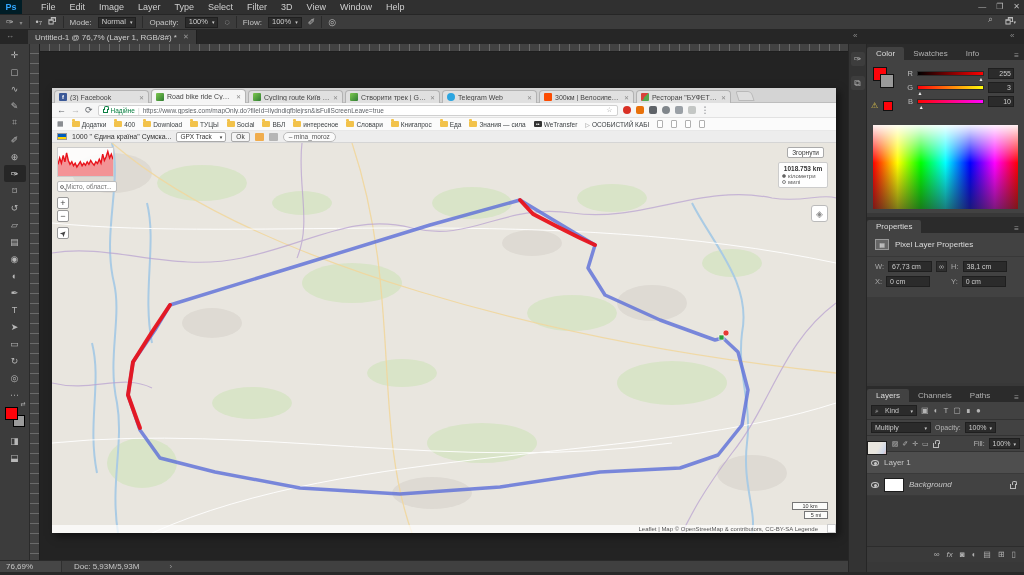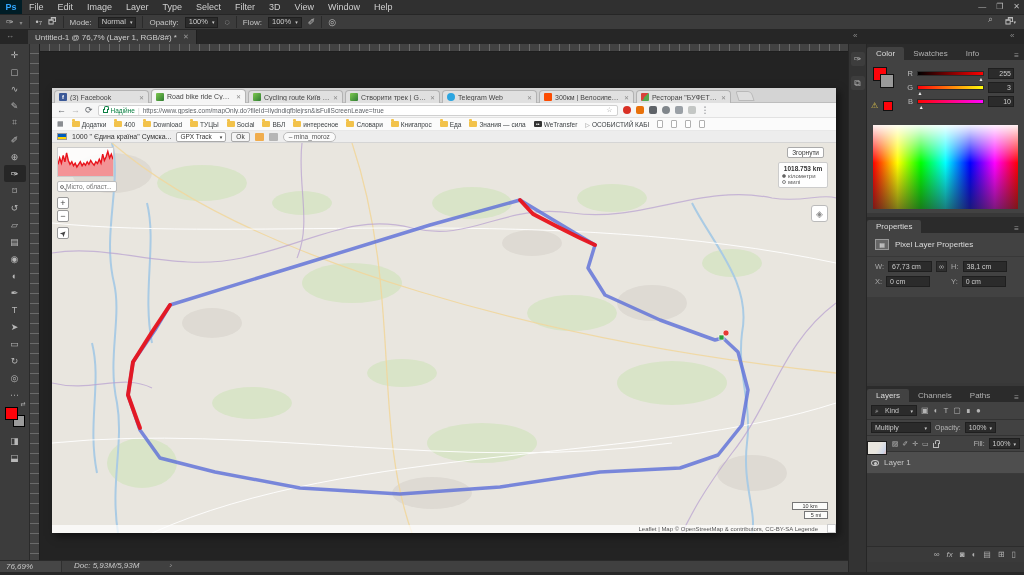--- a/index.html
+++ b/index.html
@@ -1,21 +1,21 @@
 <!DOCTYPE html>
 <html><head>
 <meta charset="utf-8">
 <style>
   *{box-sizing:border-box;margin:0;padding:0;font-family:"Liberation Sans",sans-serif;}
   html,body{width:1024px;height:575px;overflow:hidden;background:#232323;}
   #ps-root{position:absolute;inset:0;width:1024px;height:575px;}
   .abs{position:absolute;}
 
   
-  .menubar{left:0;top:0;width:1024px;height:14px;background:#303030;color:#cfcfcf;font-size:9px;display:flex;align-items:center;gap:0;z-index:30;}
+  .menubar{left:0;top:0;width:1024px;height:14px;background:#303030;color:#cfcfcf;font-size:9px;display:flex;align-items:center;gap:12px;z-index:30;}
   .ps-logo{width:22px;height:14px;background:#001d26;color:#31a8ff;font-weight:bold;font-size:9px;display:flex;align-items:center;justify-content:center;}
   .menu-item{padding:0 7px;line-height:14px;cursor:default;}
   .win-controls{position:absolute;right:4px;top:0;display:flex;gap:10px;color:#bbb;font-size:8px;line-height:14px;}
   .optionsbar{left:0;top:14px;width:1024px;height:16px;background:#3c3c3c;border-top:1px solid #262626;border-bottom:1px solid #262626;color:#c6c6c6;font-size:8px;display:flex;align-items:center;gap:6px;padding:0 6px;z-index:29;}
   .opt-sep{width:1px;height:12px;background:#2a2a2a;}
   .opt-select{background:#2b2b2b;border:1px solid #1f1f1f;color:#ccc;height:11px;line-height:10px;padding:0 3px;font-size:7.5px;display:inline-flex;align-items:center;gap:4px;}
   .opt-icon{color:#bdbdbd;font-size:9px;}
   .opt-right{position:absolute;right:8px;display:flex;gap:12px;color:#bdbdbd;font-size:9px;}
   .tabrow{left:0;top:30px;width:1024px;height:14px;background:#262626;z-index:28;}
   .doc-tab{position:absolute;left:28px;top:0;height:14px;background:#3c3c3c;color:#cfcfcf;font-size:8px;display:flex;align-items:center;gap:6px;padding:0 7px;border-right:1px solid #1e1e1e;}
@@ -125,21 +125,21 @@
   .eye{width:8px;height:6px;border:1px solid #c9c9c9;border-radius:50%;position:relative;flex:none;}
   .eye::after{content:'';position:absolute;left:2px;top:1px;width:3px;height:3px;border-radius:50%;background:#c9c9c9;}
   .thumb{width:20px;height:14px;border:1px solid #1c1c1c;background:#fff;flex:none;}
   .thumb.map{background:linear-gradient(120deg,#e9e6df 55%,#cdd6e8 85%,#e0b8b8);}
   .layer-lock{margin-left:auto;margin-right:4px;}
   .locks{width:6px;height:5px;border:1px solid #bbb;border-top:none;position:relative;margin-top:3px;flex:none;}
   .locks::before{content:'';position:absolute;left:1px;top:-3px;width:3px;height:3px;border:1px solid #bbb;border-bottom:none;border-radius:2px 2px 0 0;}
   .layers-foot{position:absolute;left:0;right:0;bottom:0;height:16px;background:#3a3a3a;border-top:1px solid #2c2c2c;display:flex;align-items:center;justify-content:flex-end;gap:7px;padding:0 8px;color:#b0b0b0;font-size:8px;}
 
   
-  .statusbar{left:0;top:560px;width:848px;height:12px;background:#404040;border-top:1px solid #2a2a2a;color:#c8c8c8;font-size:8px;display:flex;align-items:flex-start;z-index:25;font-style:italic;}
+  .statusbar{left:0;top:560px;width:848px;height:12px;background:#404040;border-top:1px solid #2a2a2a;color:#c8c8c8;font-size:8px;display:flex;align-items:center;z-index:25;}
   .status-zoom{width:62px;padding-left:6px;border-right:1px solid #2f2f2f;height:12px;line-height:12px;background:#464646;}
   .status-doc{padding-left:12px;}
   .status-arrow{margin-left:30px;color:#9a9a9a;}
   .bottom-strip{left:0;top:572px;width:1024px;height:3px;background:#282828;z-index:26;}
 </style>
 </head>
 <body>
 
 <div id="ps-root">
 
@@ -606,20 +606,26 @@
               <span>100%</span>
               <span style="font-size:5px;">▾</span>
             </span>
         </div>
         <div id="layer-rows">
             <div class="layer-row selected">
               <span class="eye"></span>
               <span class="thumb map"></span>
               <span>Layer 1</span>
             </div>
+            <div class="layer-row">
+              <span class="eye"></span>
+              <span class="thumb"></span>
+              <span style="font-style: italic;">Background</span>
+              <span class="locks layer-lock"></span>
+            </div>
           </div>
       </div>
       <div class="layers-foot" id="layers-foot">
           <span>∞</span>
           <span style="font-style: italic;">fx</span>
           <span>◙</span>
           <span>◐</span>
           <span>▤</span>
           <span>⊞</span>
           <span>▯</span>

